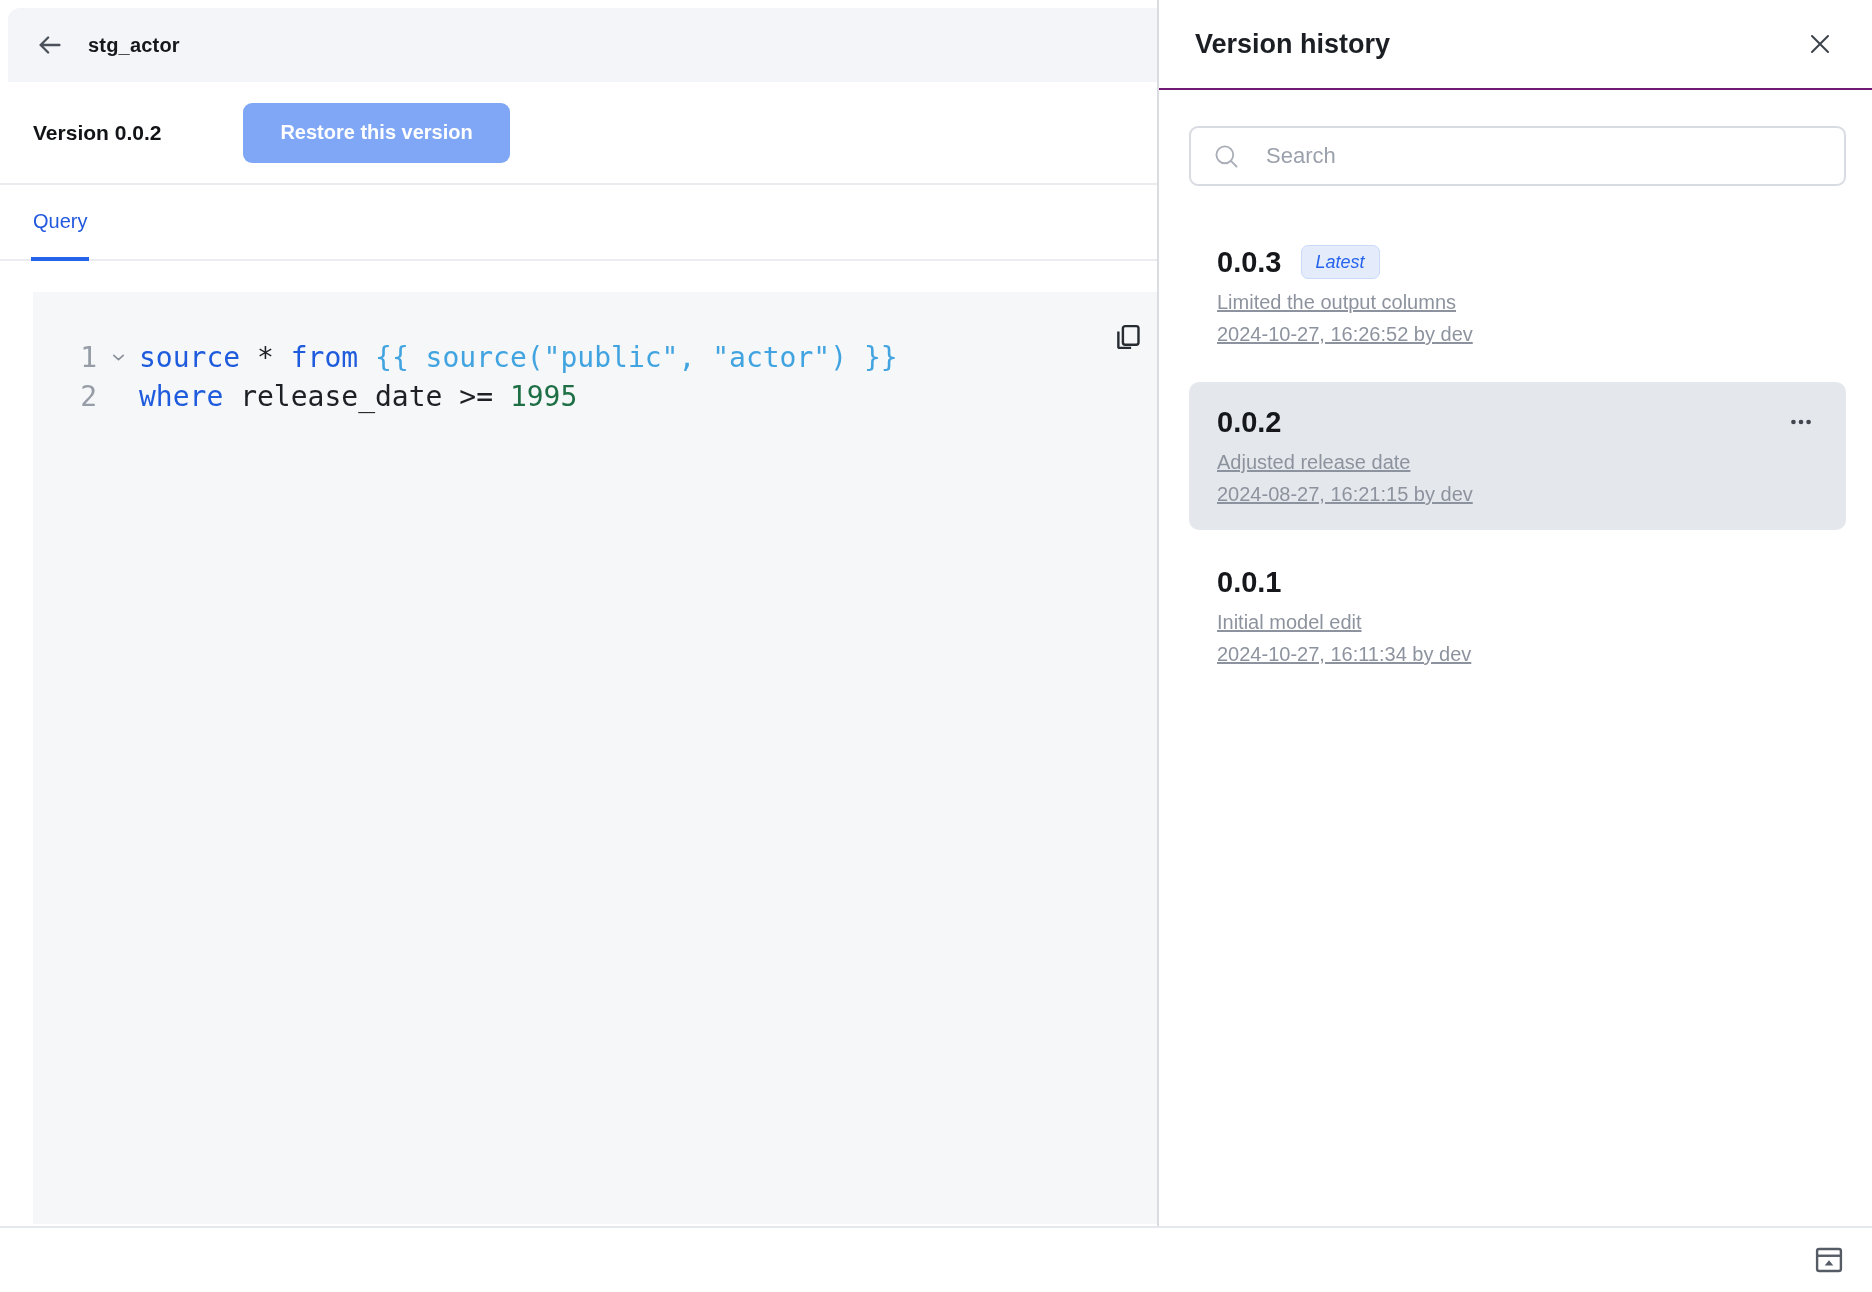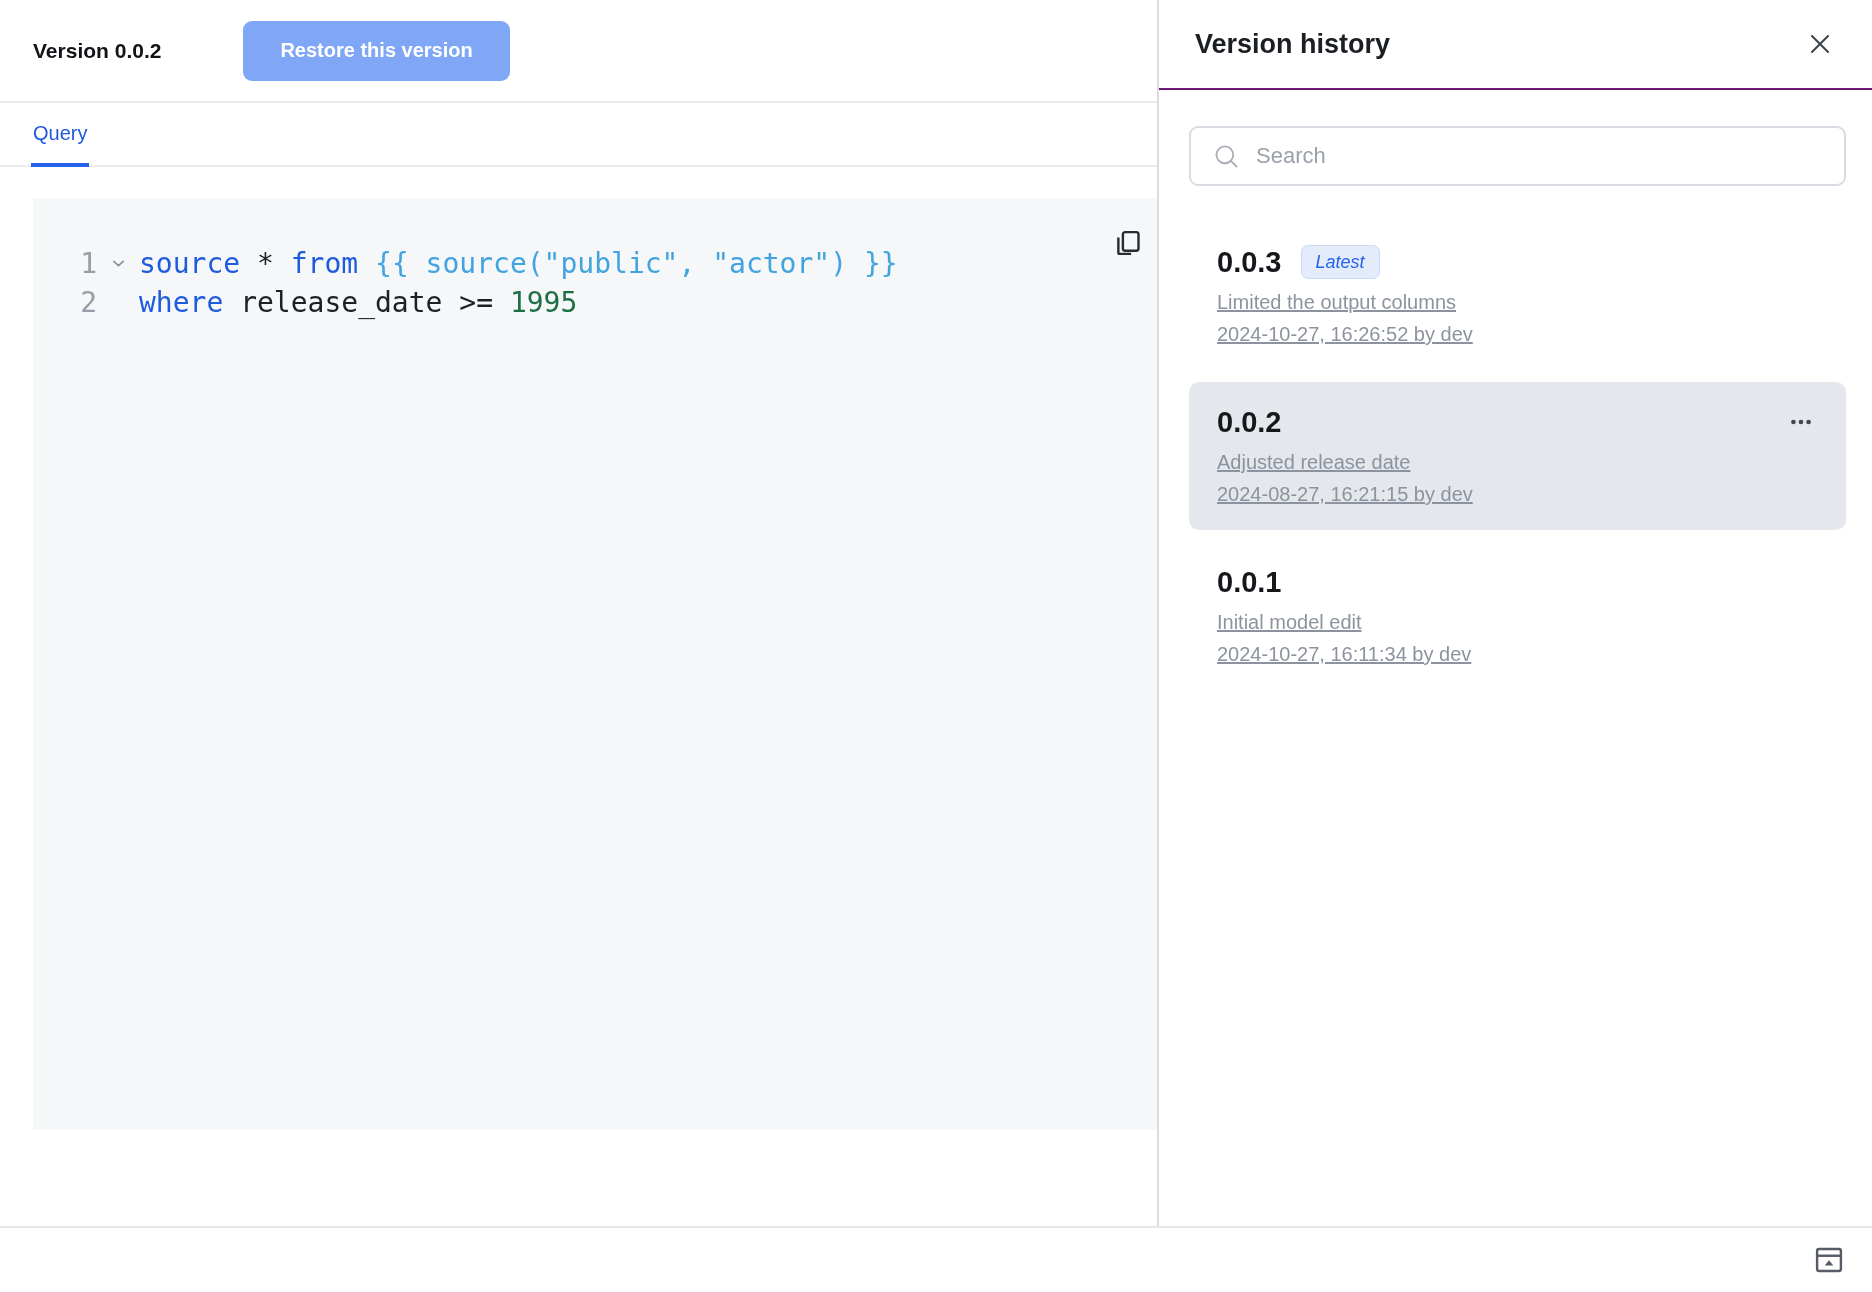--- a/index.html
+++ b/index.html
@@ -21,21 +21,21 @@
   .version-row {
     height:103px; border-bottom:2px solid #eaecef; display:flex; align-items:center;
     padding-left:33px; gap:82px; box-sizing:border-box; background:#fff;
   }
   .version-label { font-size:21px; font-weight:700; color:#111317; }
   .restore-btn {
     background:#80a7f5; color:#ffffff; border:none; border-radius:9px;
     font-family:inherit; font-size:20px; font-weight:700; height:60px; padding:0 37px; cursor:pointer;
   }
 
-  .tabs-row { height:64px; border-bottom:2px solid #eaecef; padding-left:31px; display:flex; box-sizing:border-box; background:#fff; }
+  .tabs-row { height:76px; border-bottom:2px solid #eaecef; padding-left:31px; display:flex; box-sizing:border-box; background:#fff; }
   .tab {
     display:flex; align-items:center; color:#2158dd; font-size:20px;
     border-bottom:4px solid transparent; margin-bottom:-2px; padding:0 2px; cursor:pointer;
   }
   .tab.active { border-bottom-color:#2563eb; }
 
   .editor {
     position:relative; margin:31px 0 0 33px; width:1124px; height:932px; box-sizing:border-box;
     background:#f6f7f9; font-family:"DejaVu Sans Mono", monospace; font-size:28px; padding-top:46px;
   }
@@ -48,21 +48,21 @@
   
   .right-panel { flex:1; display:flex; flex-direction:column; background:#fff; }
   .panel-header {
     height:90px; flex:none; border-bottom:2px solid #701a75; display:flex; align-items:center;
     justify-content:space-between; padding:0 36px 0 36px; box-sizing:border-box;
   }
   .panel-title { margin:0; font-size:27px; font-weight:700; color:#1b1e23; }
   .panel-body { padding:36px 26px 0 30px; }
   .search-box {
     height:60px; border:2px solid #d8dbe1; border-radius:9px; display:flex; align-items:center;
-    padding:0 18px 0 21px; gap:14px; box-sizing:border-box; background:#fff;
+    padding:0 18px 0 21px; gap:24px; box-sizing:border-box; background:#fff;
   }
   .search-input { flex:1; border:none; outline:none; background:transparent; font-family:inherit; font-size:22px; color:#1d2025; }
   .search-input::placeholder { color:#9aa1ac; }
 
   .version-list { margin-top:36px; }
   .version-item { padding:21px 28px; border-radius:10px; margin-bottom:12px; cursor:pointer; }
   .version-item.selected { background:#e4e7eb; }
   .vi-head { display:flex; align-items:center; gap:19px; min-height:38px; }
   .vi-version { font-size:29px; font-weight:700; color:#15171b; }
   .vi-badge {
@@ -80,20 +80,28 @@
     justify-content:flex-end; padding-right:26px; box-sizing:border-box; background:#fff;
   }
 </style>
 </head>
 <body>
 
 <div class="app">
   <div class="content-row">
 
     <div class="main">
+      <div class="top-bar">
+        <button class="icon-btn">
+          <svg width="30" height="30" viewBox="0 0 24 24" fill="none" stroke="#4a515b" stroke-width="1.9" stroke-linecap="round" stroke-linejoin="round">
+              <path d="M19.5 12H4.5M10.5 18l-6-6 6-6"></path>
+            </svg>
+        </button>
+        <div class="doc-title">stg_actor</div>
+      </div>
 
       <div class="version-row">
         <span class="version-label">Version 0.0.2</span>
         <button class="restore-btn">Restore this version</button>
       </div>
 
       <div class="tabs-row">
         <div class="tab active">
           <span>Query</span>
         </div>

